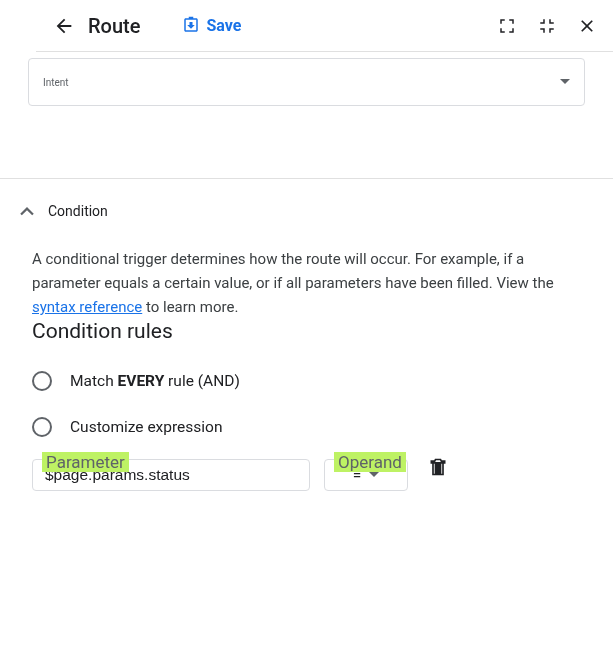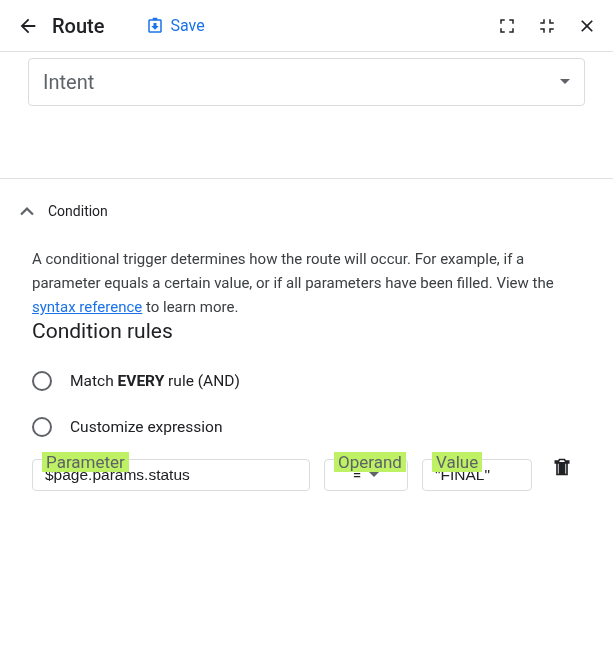--- a/index.html
+++ b/index.html
@@ -9,42 +9,43 @@
     color: #202124;
     background: #fff;
     width: 613px;
   }
   .header {
     display: flex;
     align-items: center;
     padding: 8px 16px;
     border-bottom: 1px solid #e0e0e0;
     height: 52px;
+    margin-left: 36px;
   }
   .header-left {
     display: flex;
     align-items: center;
     gap: 12px;
   }
   .back-btn {
     width: 24px; height: 24px;
     display: flex; align-items: center; justify-content: center;
     cursor: pointer;
   }
   .title {
     font-size: 20px;
     font-weight: 500;
   }
   .save-btn {
     display: flex;
-    align-items: flex-end;
+    align-items: flex-start;
     gap: 6px;
     color: #1a73e8;
     font-size: 16px;
-    font-weight: 400;
+    font-weight: 700;
     margin-left: 42px;
     cursor: pointer;
   }
   .header-right {
     margin-left: auto;
     display: flex;
     align-items: center;
     gap: 20px;
   }
   .icon-btn {
@@ -54,21 +55,21 @@
   }
   .dropdown {
     margin: 6px 28px 0;
     border: 1px solid #dadce0;
     border-radius: 4px;
     height: 48px;
     display: flex;
     align-items: center;
     padding: 0 14px;
     color: #5f6368;
-    font-size: 20px;
+    font-size: 10px;
     cursor: pointer;
     position: relative;
   }
   .dropdown .arrow {
     margin-left: auto;
     color: #5f6368;
   }
   .divider {
     border-top: 1px solid #e0e0e0;
     margin-top: 72px;
@@ -263,24 +264,20 @@
       </div>
       <div class="field op">
         <div class="field-label">Operand</div>
         <div class="field-input">
           <span>=</span>
           <svg width="10" height="6" viewBox="0 0 10 6">
               <path d="M0 0l5 5 5-5z" fill="#5f6368"></path>
             </svg>
         </div>
       </div>
-      <div class="field val">
-        <div class="field-label">Value</div>
-        <input class="field-input" value="&quot;FINAL&quot;" style="">
-      </div>
       <div class="delete-btn">
         <svg width="20" height="22" viewBox="0 0 24 24">
             <path d="M6 7h12v14H6V7zm3 2v10h2V9H9zm4 0v10h2V9h-2zM9 3h6l1 2h4v2H4V5h4l1-2z" fill="none" stroke="#202124" stroke-width="2"></path>
           </svg>
       </div>
     </div>
 
   </div>
 </div>
 

